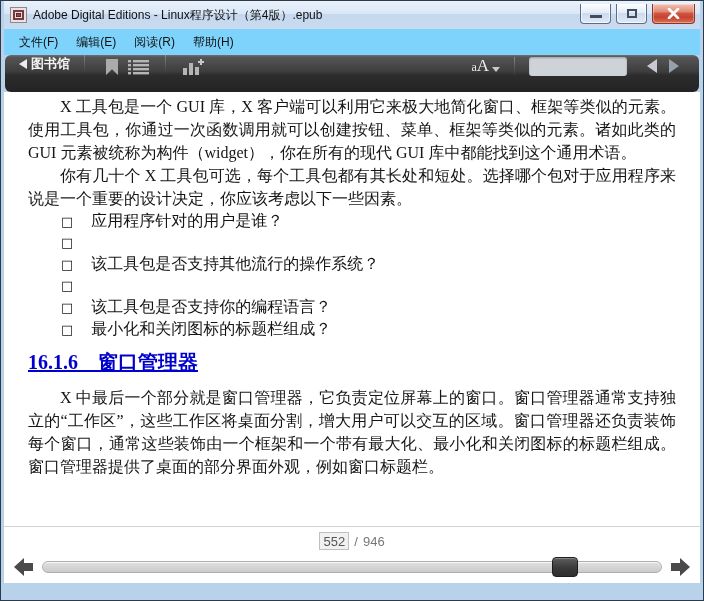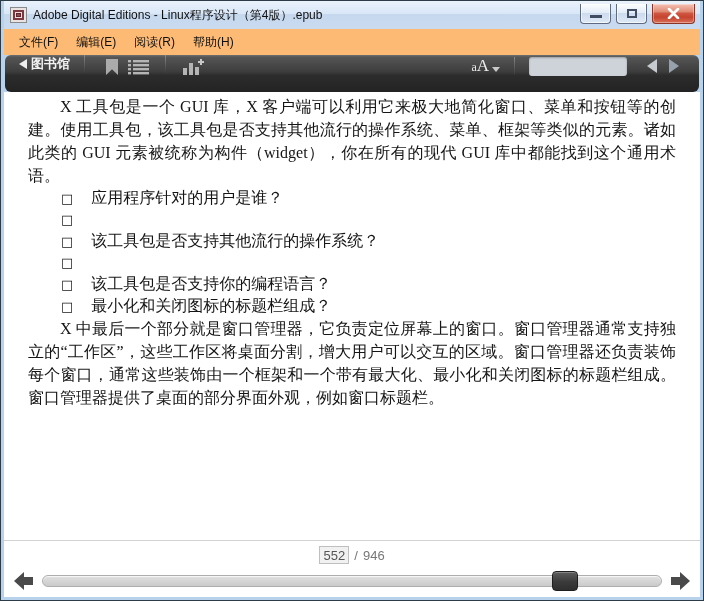--- a/index.html
+++ b/index.html
@@ -4,21 +4,21 @@
 <style>
   * { box-sizing: border-box; margin: 0; padding: 0; }
   html,body { width:704px; height:601px; overflow:hidden; }
   body { font-family: "Liberation Sans", sans-serif; background:#fff; }
 
   
   .window {
     width:704px; height:601px;
     border:1px solid #2d3a48;
     background:#b9d2ec;
-    padding:0 3px 3px 3px;
+    padding:0 3px 17px 3px;
     display:flex; flex-direction:column;
   }
 
   
   .titlebar {
     height:28px; flex:none;
     display:flex; align-items:center;
     padding:0 5px 0 6px;
     background:linear-gradient(180deg,#eaf2fb 0%,#d9e7f7 45%,#c5d8ee 46%,#cadbf0 100%);
   }
@@ -38,21 +38,21 @@
   .winbtn.close {
     width:43px; border-color:#8c3527;
     background:linear-gradient(180deg,#f5c1b5 0%,#e08a75 40%,#cf5540 50%,#c64430 70%,#d9705a 100%);
     box-shadow:inset 0 0 0 1px rgba(255,255,255,.35);
   }
   .glyph-min { width:12px; height:3px; background:#3f4c61; margin-top:6px; }
   .glyph-max { width:10px; height:9px; border:2px solid #3f4c61; background:transparent; }
 
   
   .menubar {
-    height:26px; flex:none; background:#fdba74;
+    height:26px; flex:none; background:#7dd3fc;
     display:flex; align-items:center; padding-left:6px;
     font-size:12px; color:#111;
   }
   .menu-item { padding:4px 9px; cursor:default; }
 
   
   .toolbar {
     height:37px; flex:none; margin:0 1px;
     border-radius:6px;
     background:linear-gradient(180deg,#707070 0%,#555 6%,#3d3d3d 45%,#2c2c2c 55%,#232323 100%);
@@ -202,21 +202,22 @@
       <div class="nav-arrow">
         <div class="tri-prev"></div>
       </div>
       <div class="nav-arrow">
         <div class="tri-next"></div>
       </div>
     </div>
   </div>
 
   <div class="content">
-    <p>X 工具包是一个 GUI 库，X 客户端可以利用它来极大地简化窗口、菜单和按钮等的创建。使用工具包，该工具包是否支持其他流行的操作系统、菜单、框架等类似的元素。诸如此类的 GUI 元素被统称为构件（widget），你在所有的现代 GUI 库中都能找到这个通用术语。</p>
+    <p>X 工具包是一个 GUI 库，X 客户端可以利用它来极大地简化窗口、框架等类似的元素。使用工具包，你通过一次函数调用就可以创建按钮、菜单、框架等类似的元素。诸如此类的 GUI 元素被统称为构件（widget），你在所有的现代 GUI 库中都能找到这个通用术语。</p>
+    <p>你有几十个 X 工具包可选，每个工具包都有其长处和短处。选择哪个包对于应用程序来说是一个重要的设计决定，你应该考虑以下一些因素。</p>
     <ul class="checklist">
       <li>
         <span class="check-marker">□</span>
         <span>应用程序针对的用户是谁？</span>
       </li>
       <li>
         <span class="check-marker">□</span>
       </li>
       <li>
         <span class="check-marker">□</span>
@@ -227,20 +228,21 @@
       </li>
       <li>
         <span class="check-marker">□</span>
         <span>该工具包是否支持你的编程语言？</span>
       </li>
       <li>
         <span class="check-marker">□</span>
         <span>最小化和关闭图标的标题栏组成？</span>
       </li>
     </ul>
+    <h2 class="section-heading">16.1.6　窗口管理器</h2>
     <p>X 中最后一个部分就是窗口管理器，它负责定位屏幕上的窗口。窗口管理器通常支持独立的“工作区”，这些工作区将桌面分割，增大用户可以交互的区域。窗口管理器还负责装饰每个窗口，通常这些装饰由一个框架和一个带有最大化、最小化和关闭图标的标题栏组成。窗口管理器提供了桌面的部分界面外观，例如窗口标题栏。</p>
   </div>
 
   <div class="pager">
     <div class="pager-indicator">
       <input class="page-input" type="text" value="552" style="">
       <span>/</span>
       <span>946</span>
     </div>
     <div class="slider-row">

